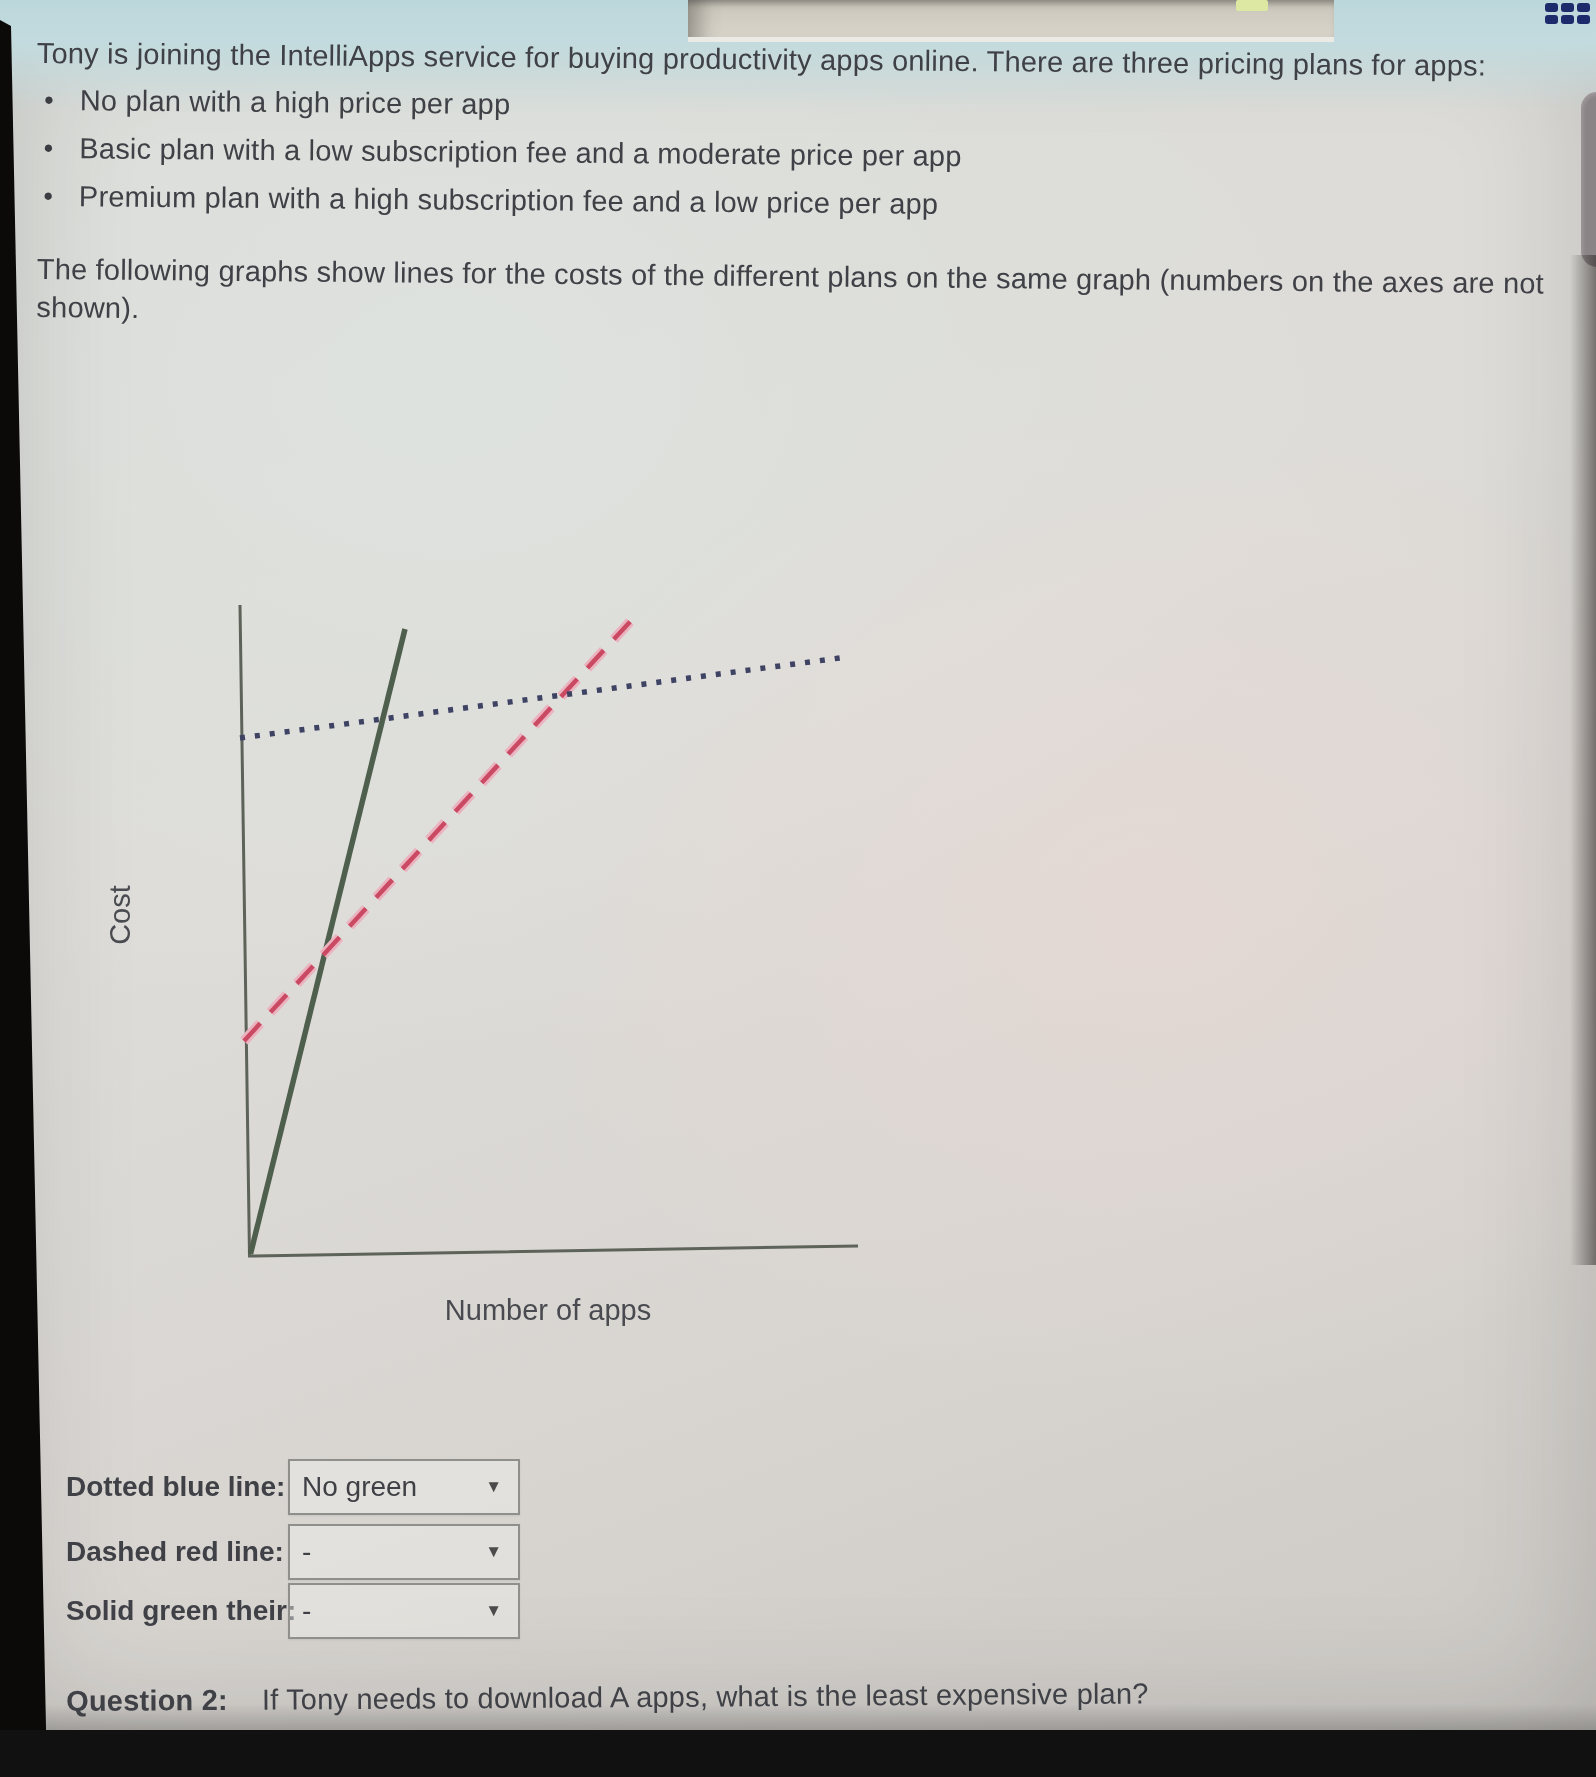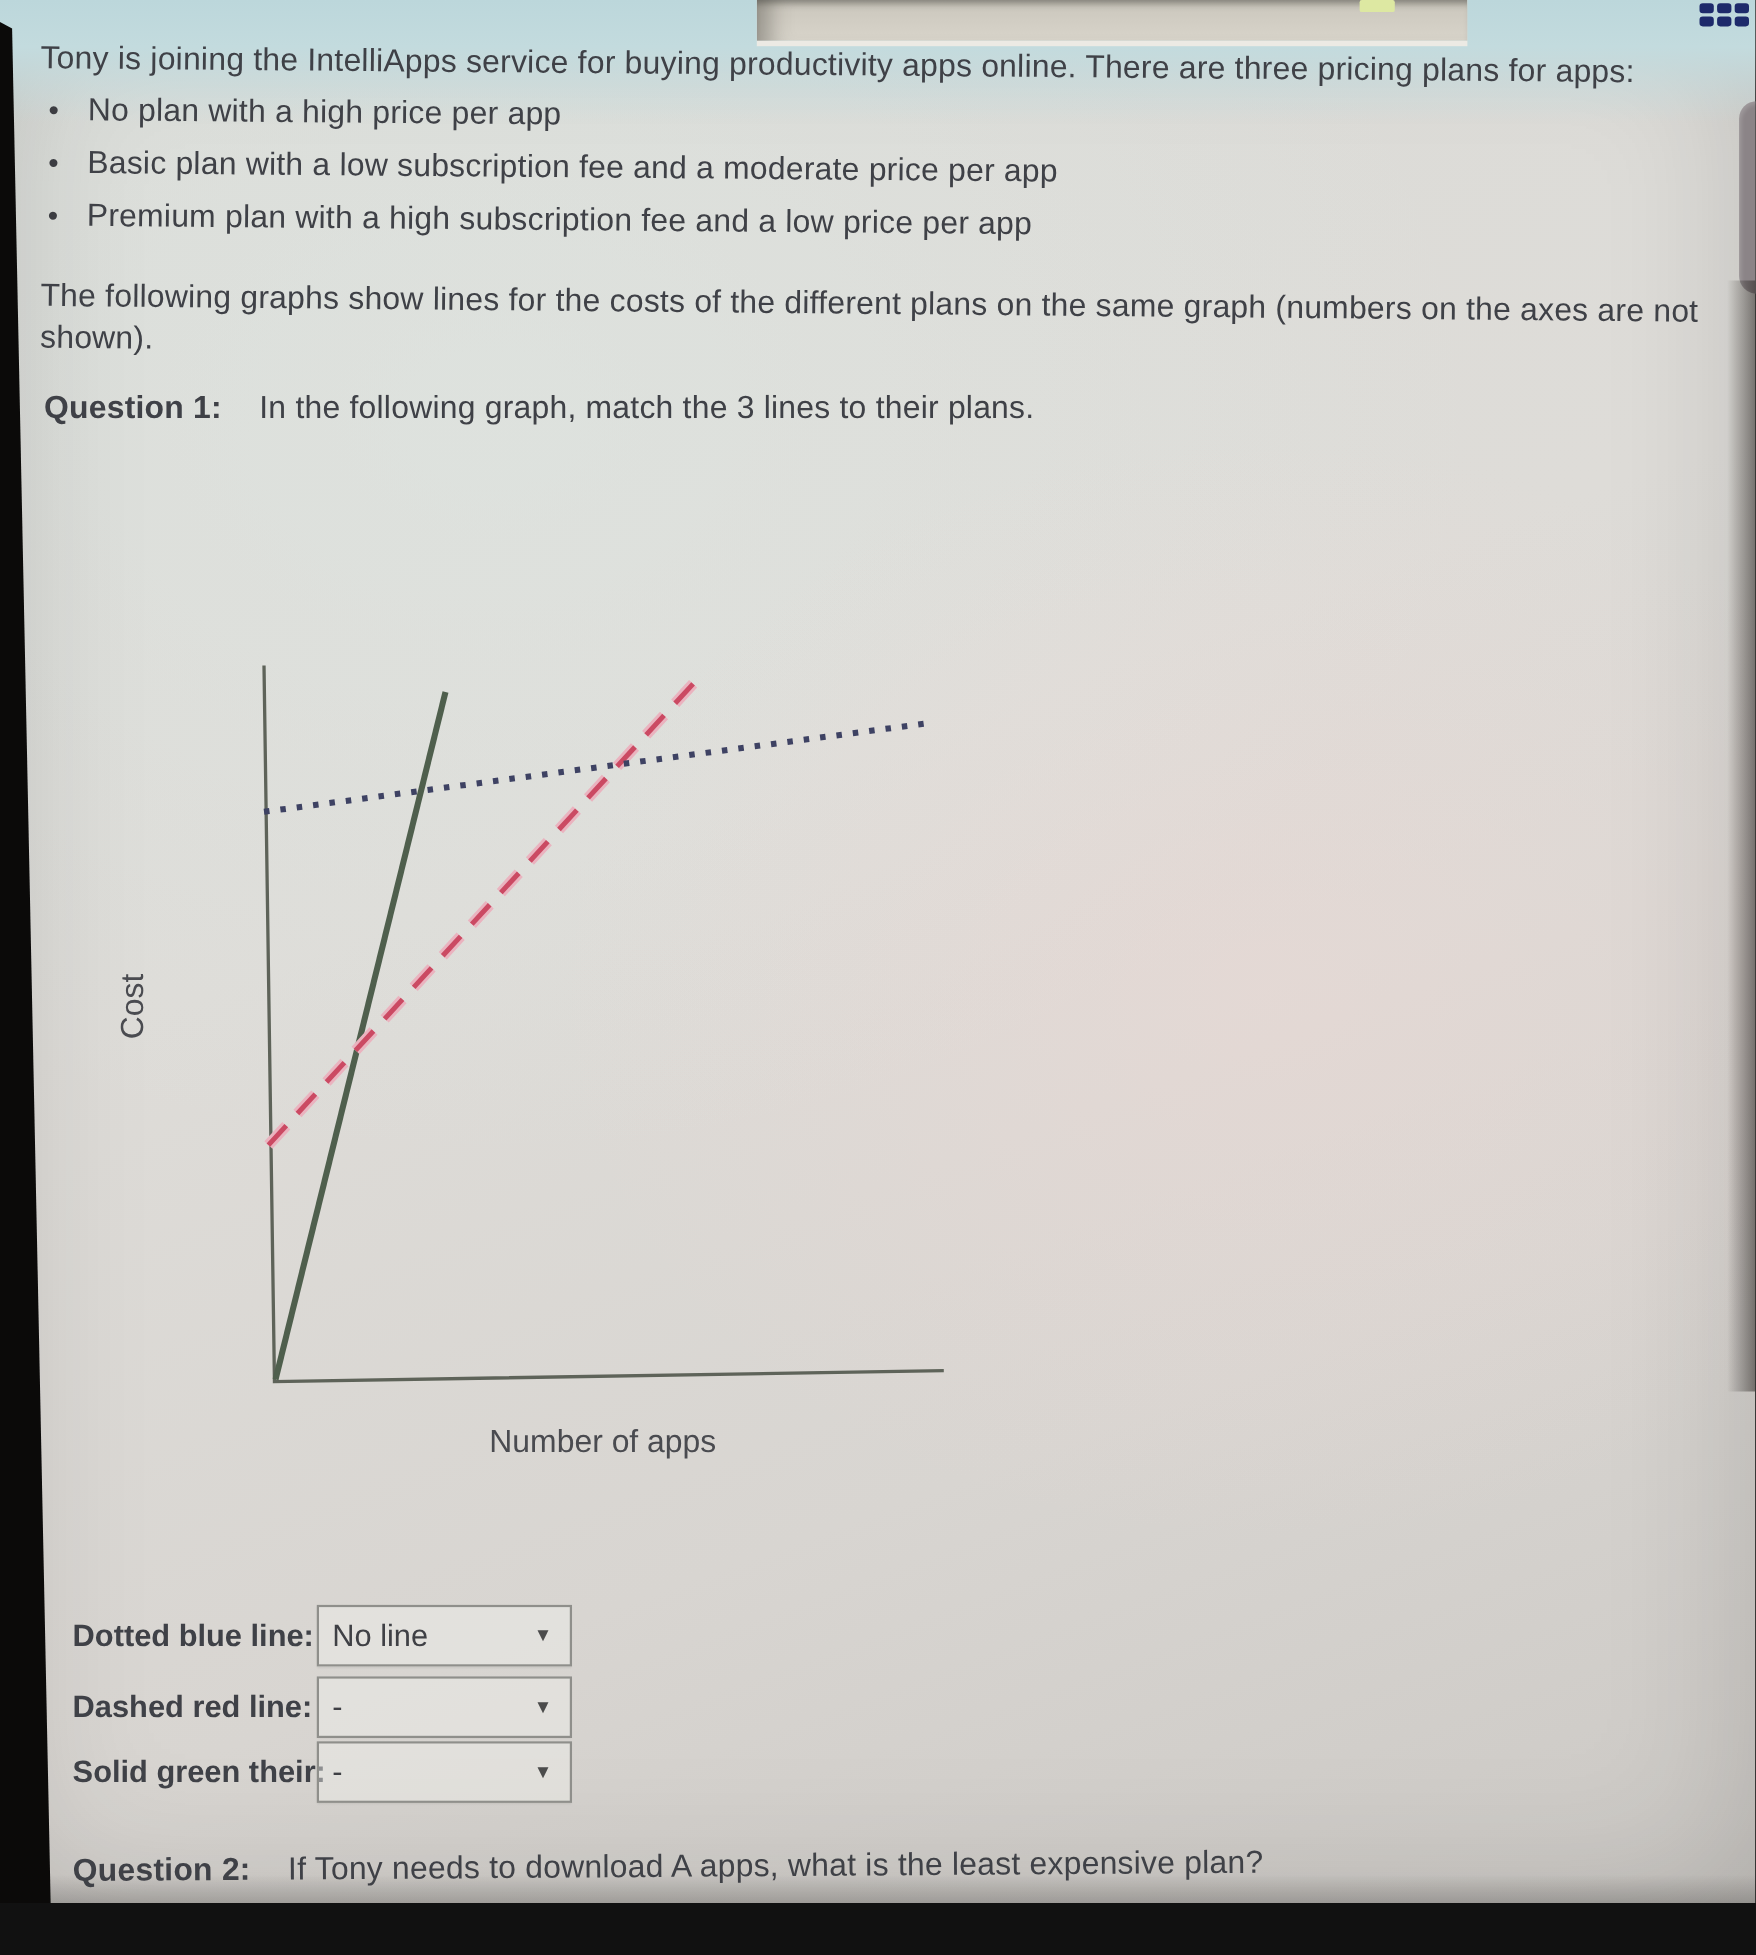--- a/index.html
+++ b/index.html
@@ -105,38 +105,35 @@
     <p class="txt intro">Tony is joining the IntelliApps service for buying productivity apps online. There are three pricing plans for apps:</p>
 
     <ul class="txt bullets">
       <li>No plan with a high price per app</li>
       <li>Basic plan with a low subscription fee and a moderate price per app</li>
       <li>Premium plan with a high subscription fee and a low price per app</li>
     </ul>
 
     <p class="txt desc">The following graphs show lines for the costs of the different plans on the same graph (numbers on the axes are not shown).</p>
 
-    <p class="txt q-line q1">
-      <span class="qlabel">Question 1:</span><span>In the following graph, match the 3 lines to their plans.</span>
-    </p>
 
     <svg class="chart" width="900" height="840" viewBox="0 500 900 840">
       <path d="M240 605 L249.5 1256 L858 1246" fill="none" stroke="#5e6359" stroke-width="3"></path>
       <line x1="250.5" y1="1254" x2="405" y2="629" stroke="#4f5f4d" stroke-width="5.5"></line>
       <line x1="244" y1="1041" x2="639" y2="612" stroke="#eab3bf" stroke-width="10" stroke-dasharray="24 15"></line>
       <line x1="244" y1="1041" x2="639" y2="612" stroke="#cb4a63" stroke-width="4.5" stroke-dasharray="24 15"></line>
       <line x1="240" y1="738" x2="847" y2="657" stroke="#3e4263" stroke-width="5.5" stroke-dasharray="5 10"></line>
       <text x="130" y="915" text-anchor="middle" transform="rotate(-90 130 915)">Cost</text>
       <text x="548" y="1320" text-anchor="middle">Number of apps</text>
     </svg>
 
     <div class="match-row" style="top:1459px">
       <span class="mlabel">Dotted blue line:</span>
       <div class="select">
-        <span class="sel-val">No line</span>
+        <span class="sel-val">No green</span>
         <span class="sel-arrow">▼</span>
       </div>
     </div>
 
     <div class="match-row" style="top:1524px">
       <span class="mlabel">Dashed red line:</span>
       <div class="select">
         <span class="sel-val">-</span>
         <span class="sel-arrow">▼</span>
       </div>

